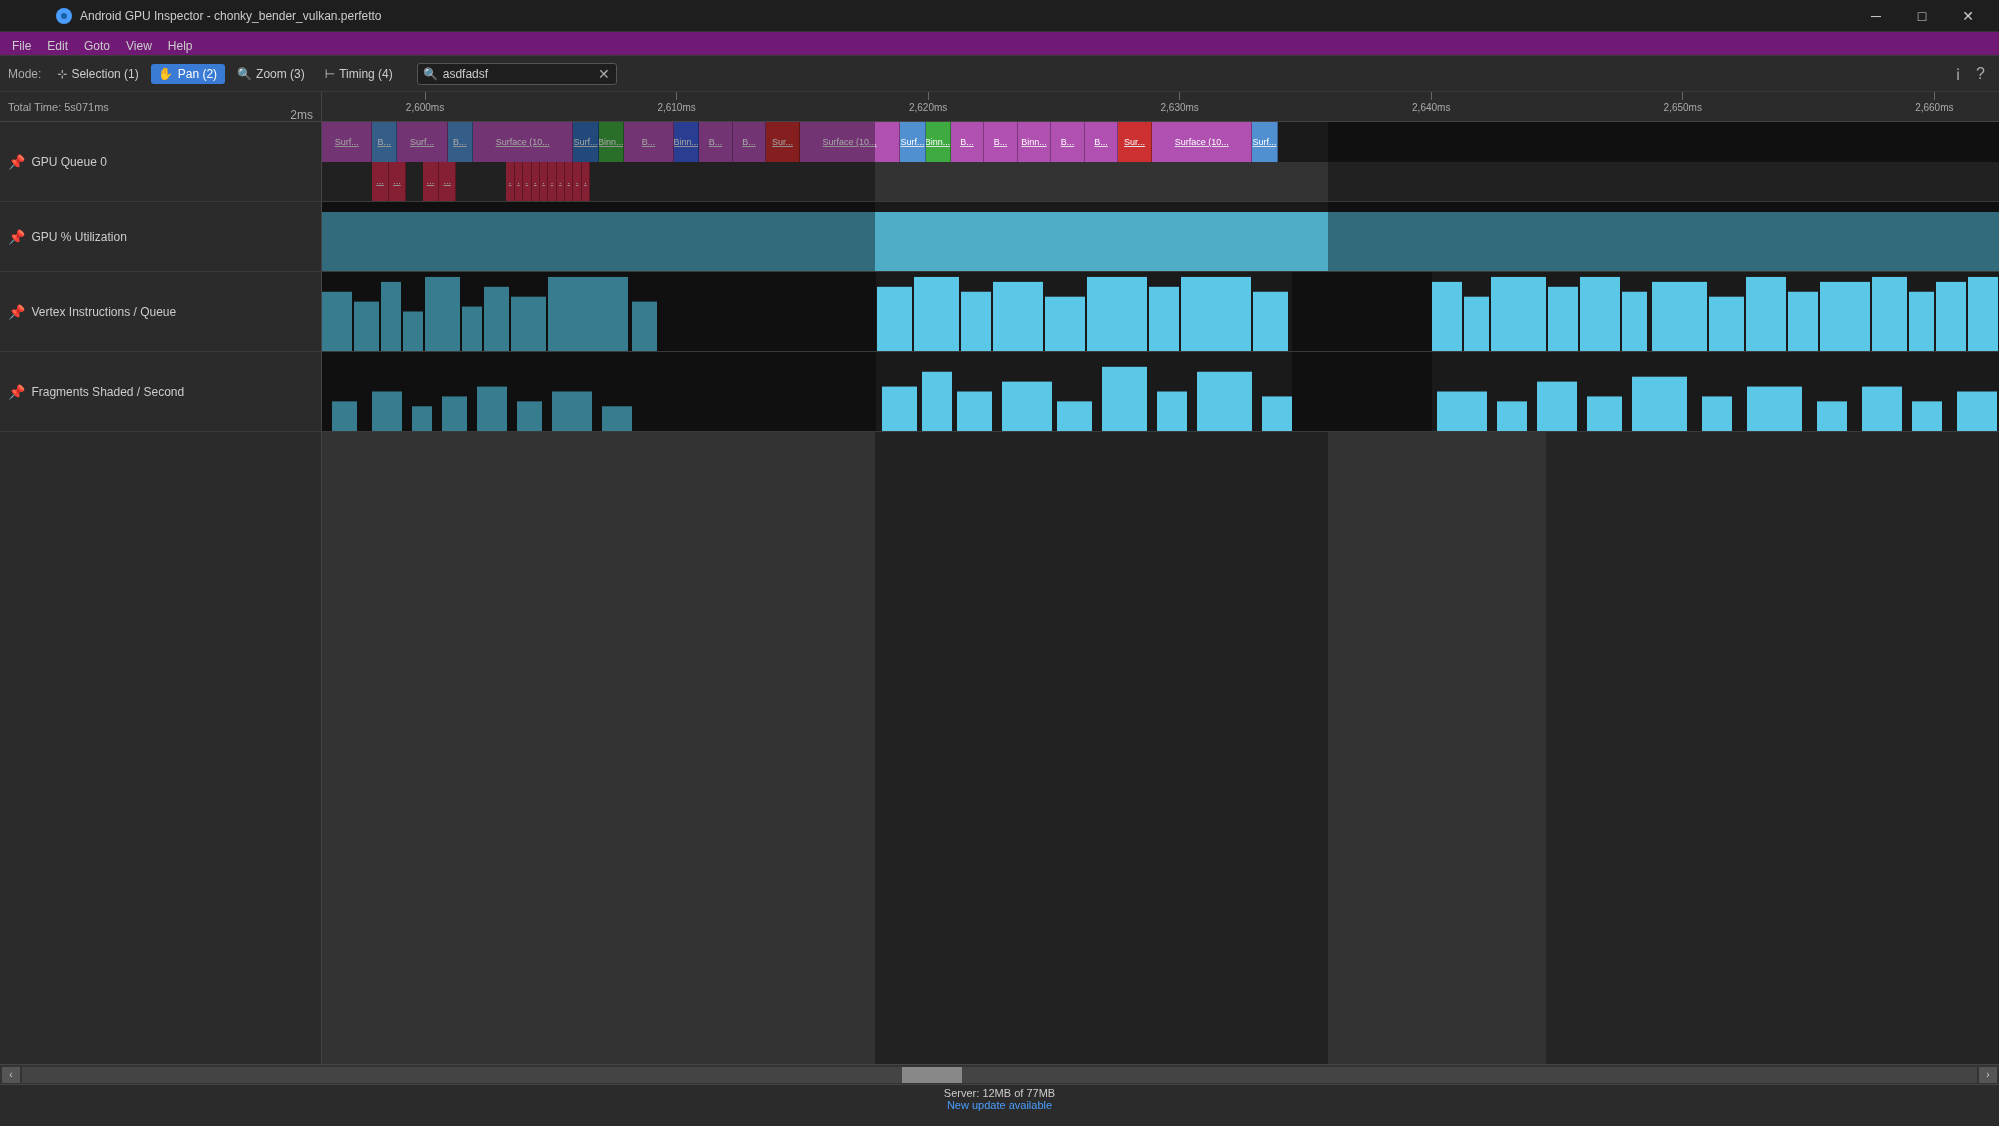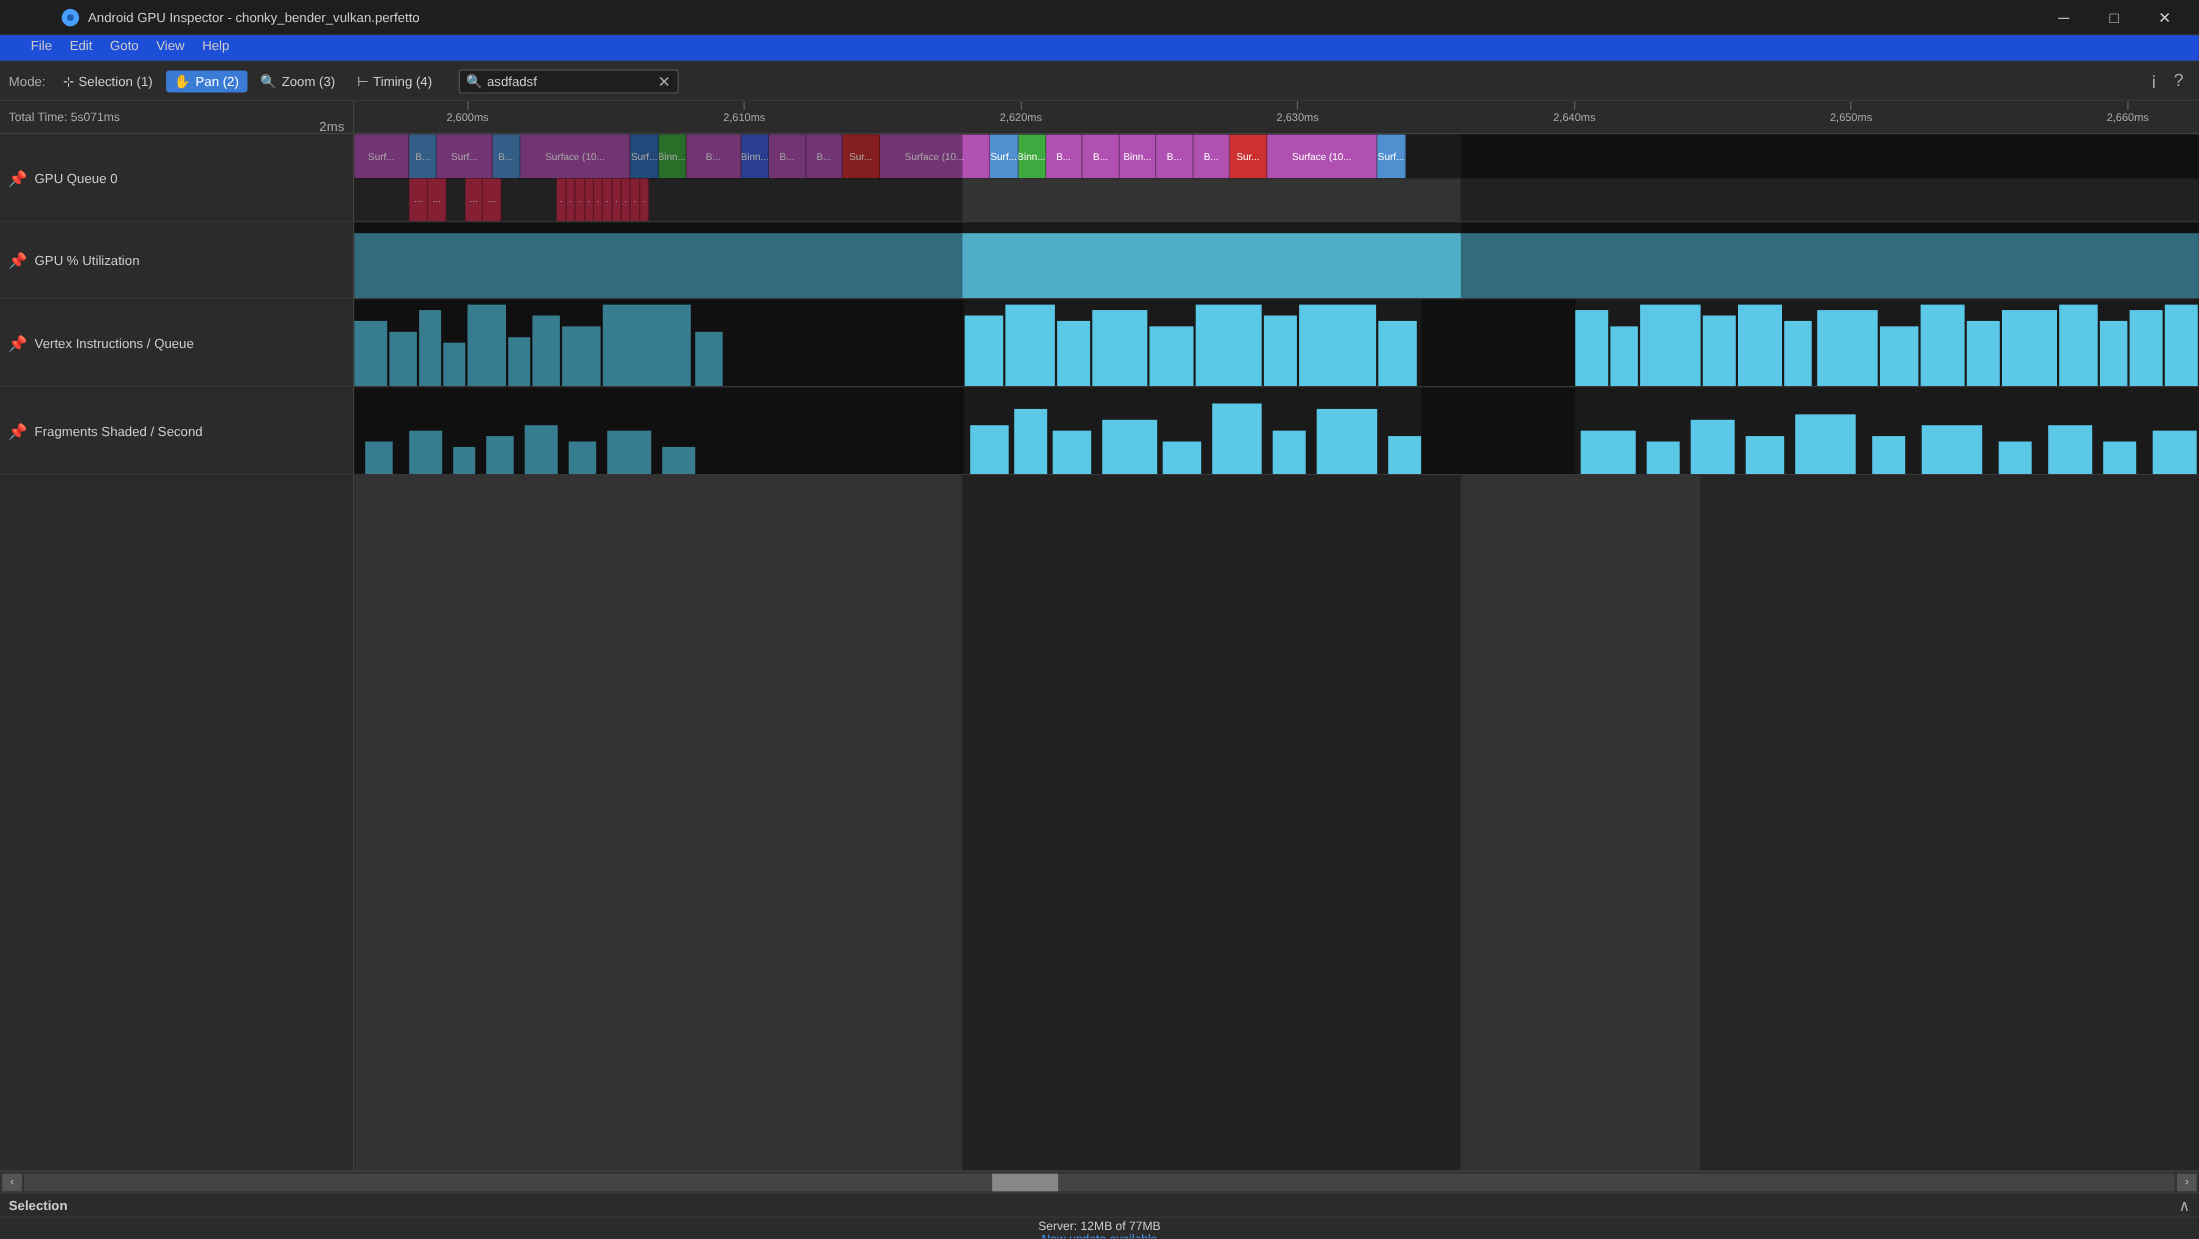--- a/index.html
+++ b/index.html
@@ -54,25 +54,25 @@
       color: #cccccc;
       cursor: pointer;
       font-size: 14px;
       display: flex;
       align-items: center;
       justify-content: center;
     }
 
     
     .menu-bar {
-      background: #1d4ed8;
+      background: #701a75;
       height: 24px;
       display: flex;
-      align-items: flex-start;
-      padding: 0 20px;
+      align-items: flex-end;
+      padding: 0 4px;
       border-bottom: 1px solid #3a3a3a;
     }
     .menu-item {
       padding: 2px 8px;
       cursor: pointer;
       color: #cccccc;
       font-size: 12px;
     }
 
     
@@ -194,20 +194,21 @@
     }
     .pin-icon {
       color: #888;
       font-size: 14px;
       cursor: pointer;
     }
     .track-content {
       flex: 1;
       position: relative;
       overflow: hidden;
+      text-decoration: underline;
     }
     .seg {
       height: 100%;
       display: flex;
       align-items: center;
       justify-content: center;
       font-size: 9px;
       color: white;
       overflow: hidden;
       border-right: 1px solid rgba(0,0,0,0.3);
@@ -602,24 +603,20 @@
 
   <div class="scrollbar-row">
     <button class="scroll-left-btn">‹</button>
     <div class="scroll-track">
       <div class="scroll-thumb"></div>
     </div>
     <button class="scroll-right-btn">›</button>
   </div>
 
   <div class="bottom-panel">
-    <div class="bottom-panel-header">
-      <span class="selection-title">Selection</span>
-      <button class="collapse-btn">∧</button>
-    </div>
     <div class="bottom-panel-content">
       <span class="server-info">
         <span>Server:</span>
         <span>12MB of 77MB</span>
       </span>
       <a class="update-link">New update available</a>
     </div>
   </div>
 
 </div>

